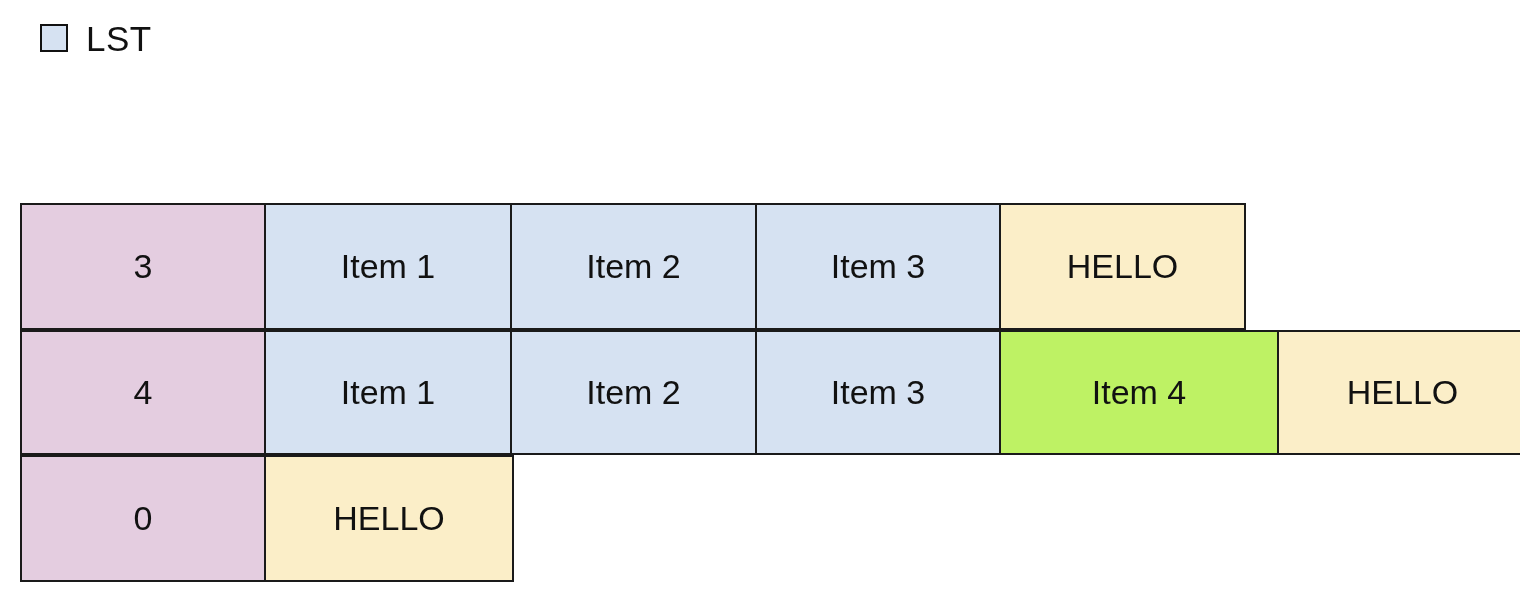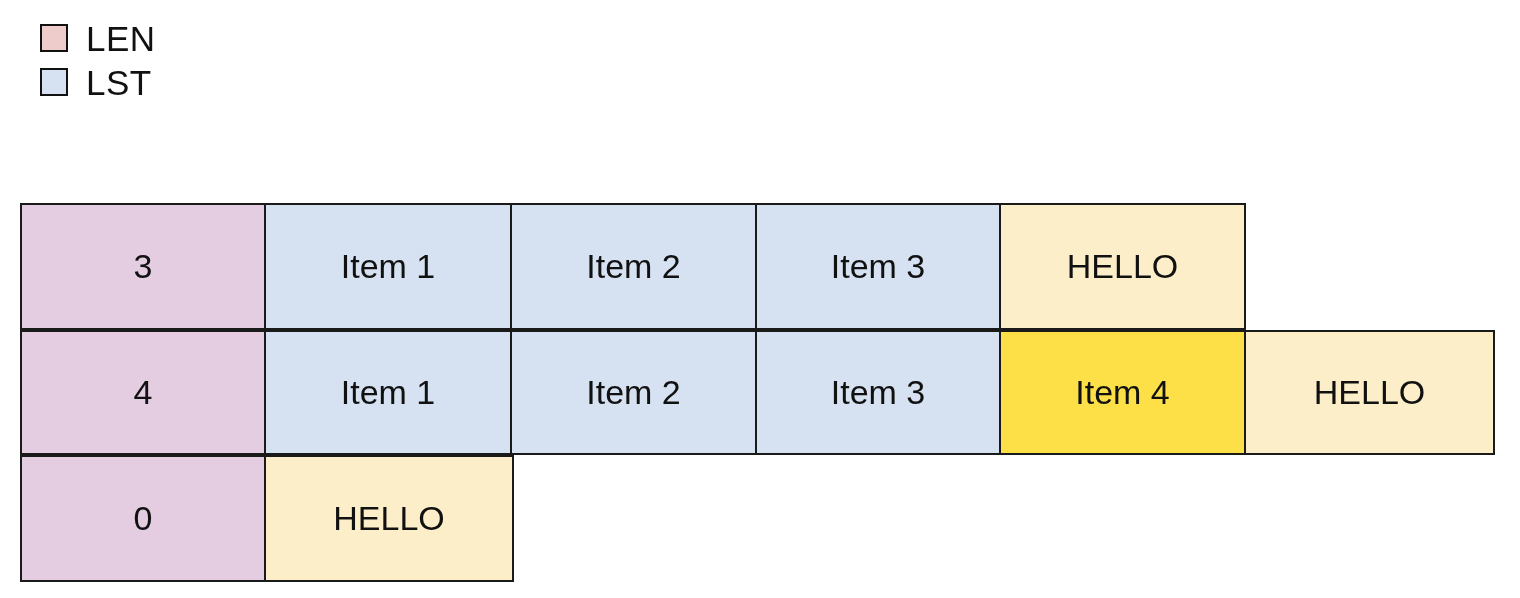--- a/index.html
+++ b/index.html
@@ -69,42 +69,38 @@
     color: #111111;
     white-space: nowrap;
   }
   .mem-cell:last-child { margin-right: 13px; }
 </style>
 </head>
 <body>
 
 <div id="legend">
     <div class="legend-row">
-      <span class="legend-swatch" style="background: rgb(238, 204, 204);"></span>
-      <span class="legend-label">LEN</span>
-    </div>
-    <div class="legend-row">
       <span class="legend-swatch" style="background: rgb(214, 226, 242);"></span>
       <span class="legend-label">LST</span>
     </div>
   </div>
 
 <div id="memory-table">
     <div class="mem-row" style="top: 0px; height: 127px;">
       <div class="mem-cell" style="width: 246px; height: 127px; background: rgb(228, 205, 224);">3</div>
       <div class="mem-cell" style="width: 248px; height: 127px; background: rgb(214, 226, 242);">Item 1</div>
       <div class="mem-cell" style="width: 247px; height: 127px; background: rgb(214, 226, 242);">Item 2</div>
       <div class="mem-cell" style="width: 246px; height: 127px; background: rgb(214, 226, 242);">Item 3</div>
       <div class="mem-cell" style="width: 247px; height: 127px; background: rgb(251, 238, 200);">HELLO</div>
     </div>
     <div class="mem-row" style="top: 127px; height: 125px;">
       <div class="mem-cell" style="width: 246px; height: 125px; background: rgb(228, 205, 224);">4</div>
       <div class="mem-cell" style="width: 248px; height: 125px; background: rgb(214, 226, 242);">Item 1</div>
       <div class="mem-cell" style="width: 247px; height: 125px; background: rgb(214, 226, 242);">Item 2</div>
       <div class="mem-cell" style="width: 246px; height: 125px; background: rgb(214, 226, 242);">Item 3</div>
-      <div class="mem-cell" style="width: 247px; height: 125px; background: #fde047;">Item 4</div>
+      <div class="mem-cell" style="width: 280px; height: 125px; background: #bef264;">Item 4</div>
       <div class="mem-cell" style="width: 251px; height: 125px; background: rgb(251, 238, 200);">HELLO</div>
     </div>
     <div class="mem-row" style="top: 252px; height: 127px;">
       <div class="mem-cell" style="width: 246px; height: 127px; background: rgb(228, 205, 224);">0</div>
       <div class="mem-cell" style="width: 250px; height: 127px; background: rgb(251, 238, 200);">HELLO</div>
     </div>
   </div>
 
 </body></html>

